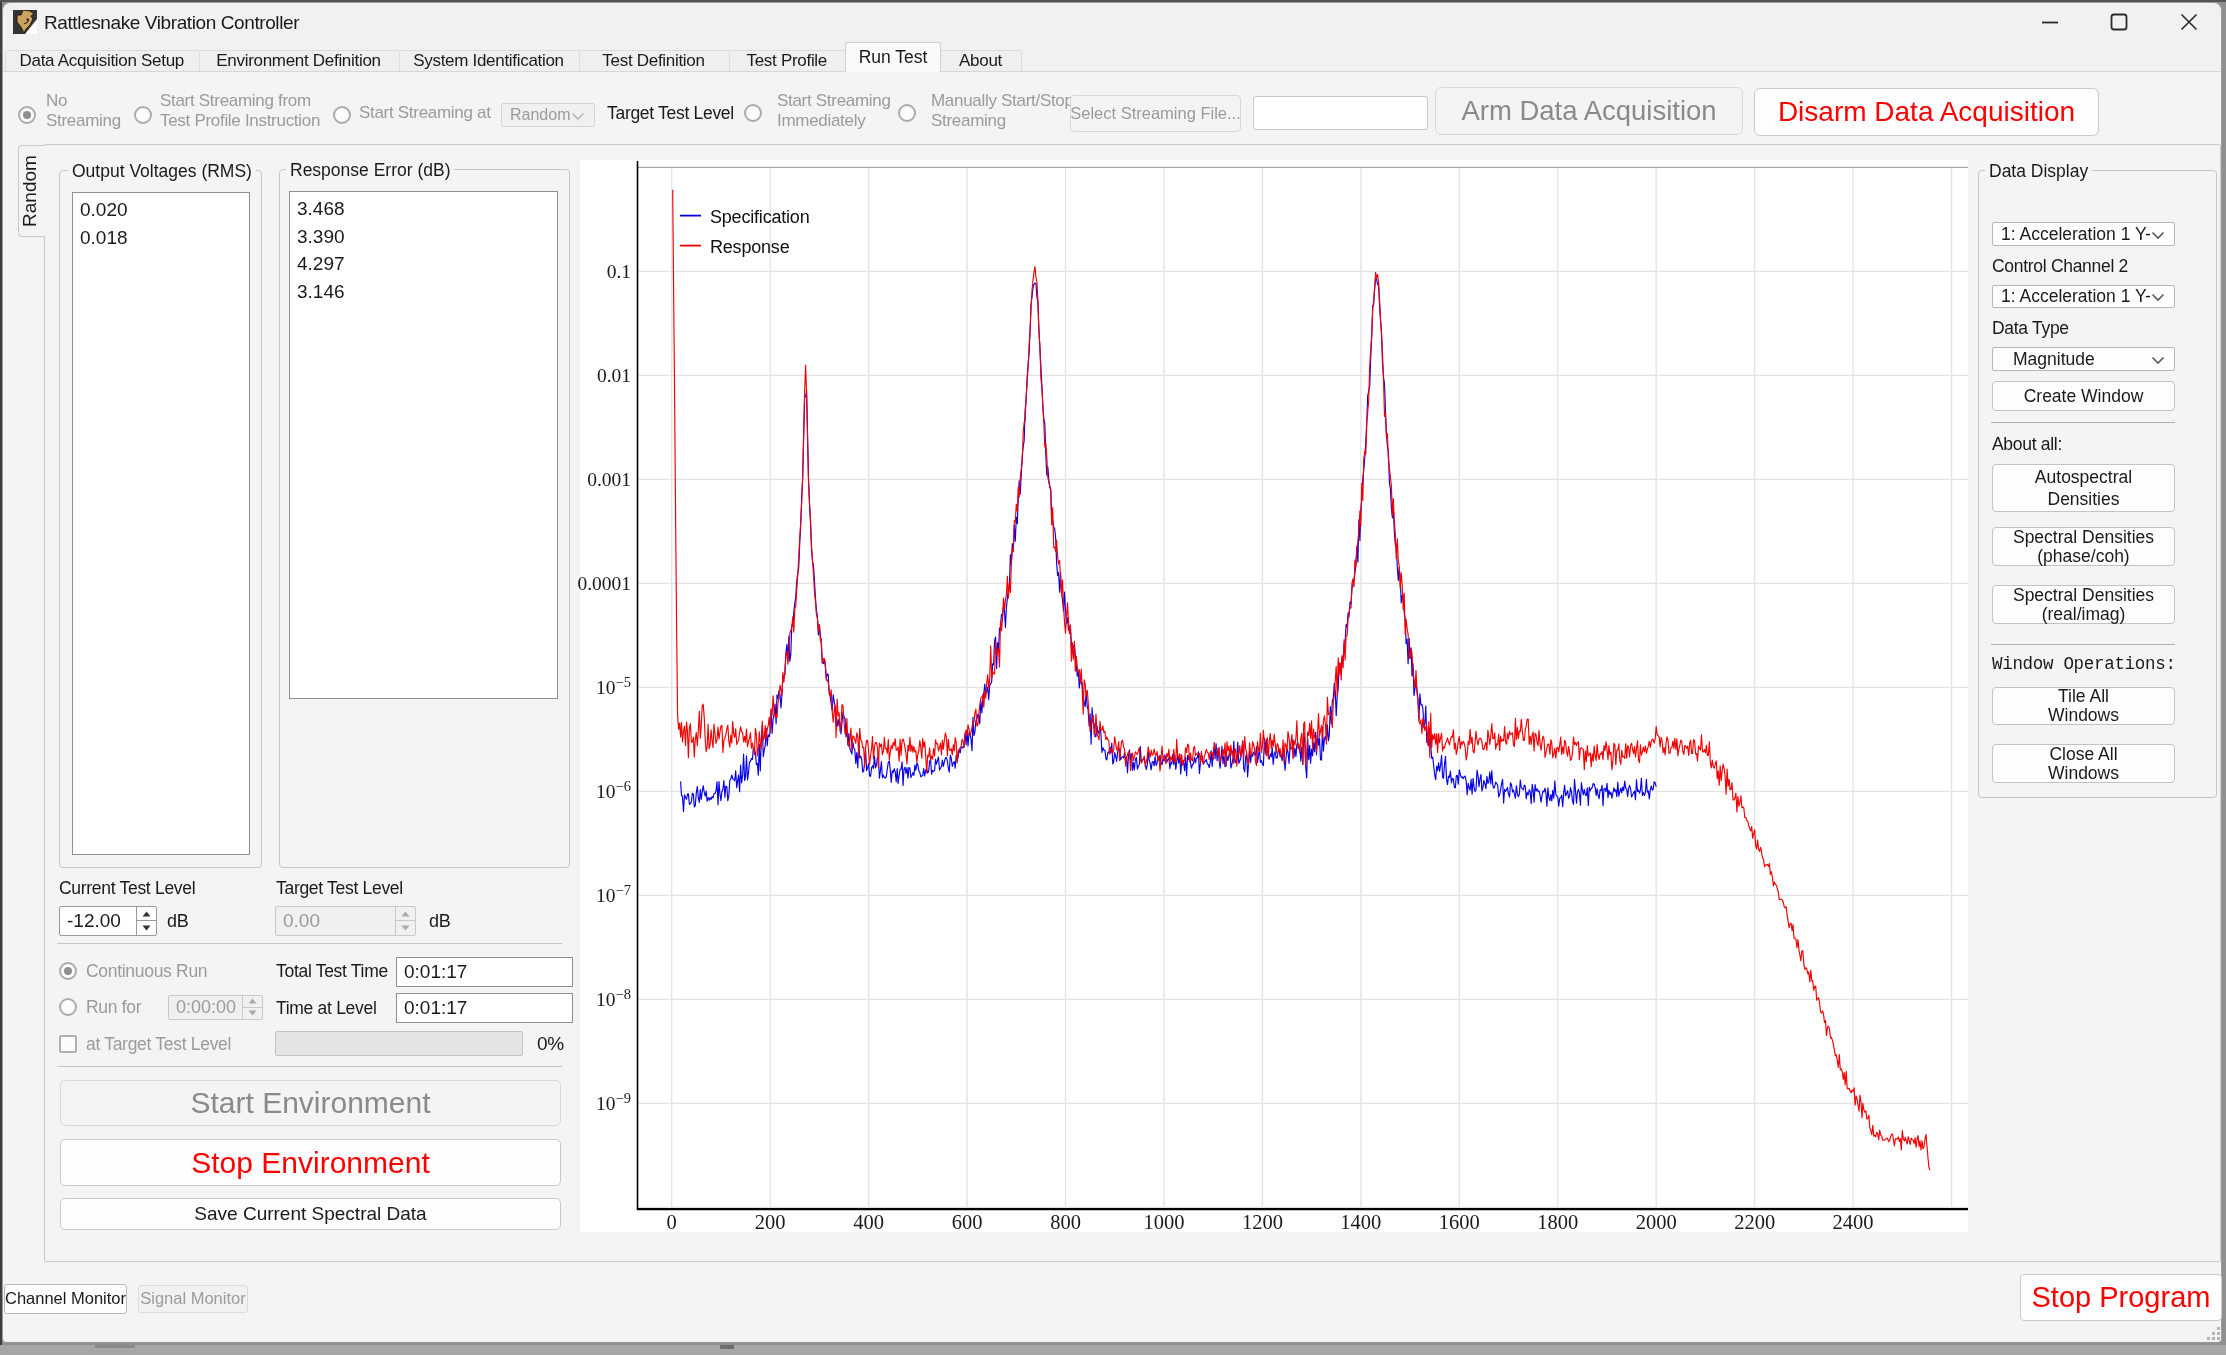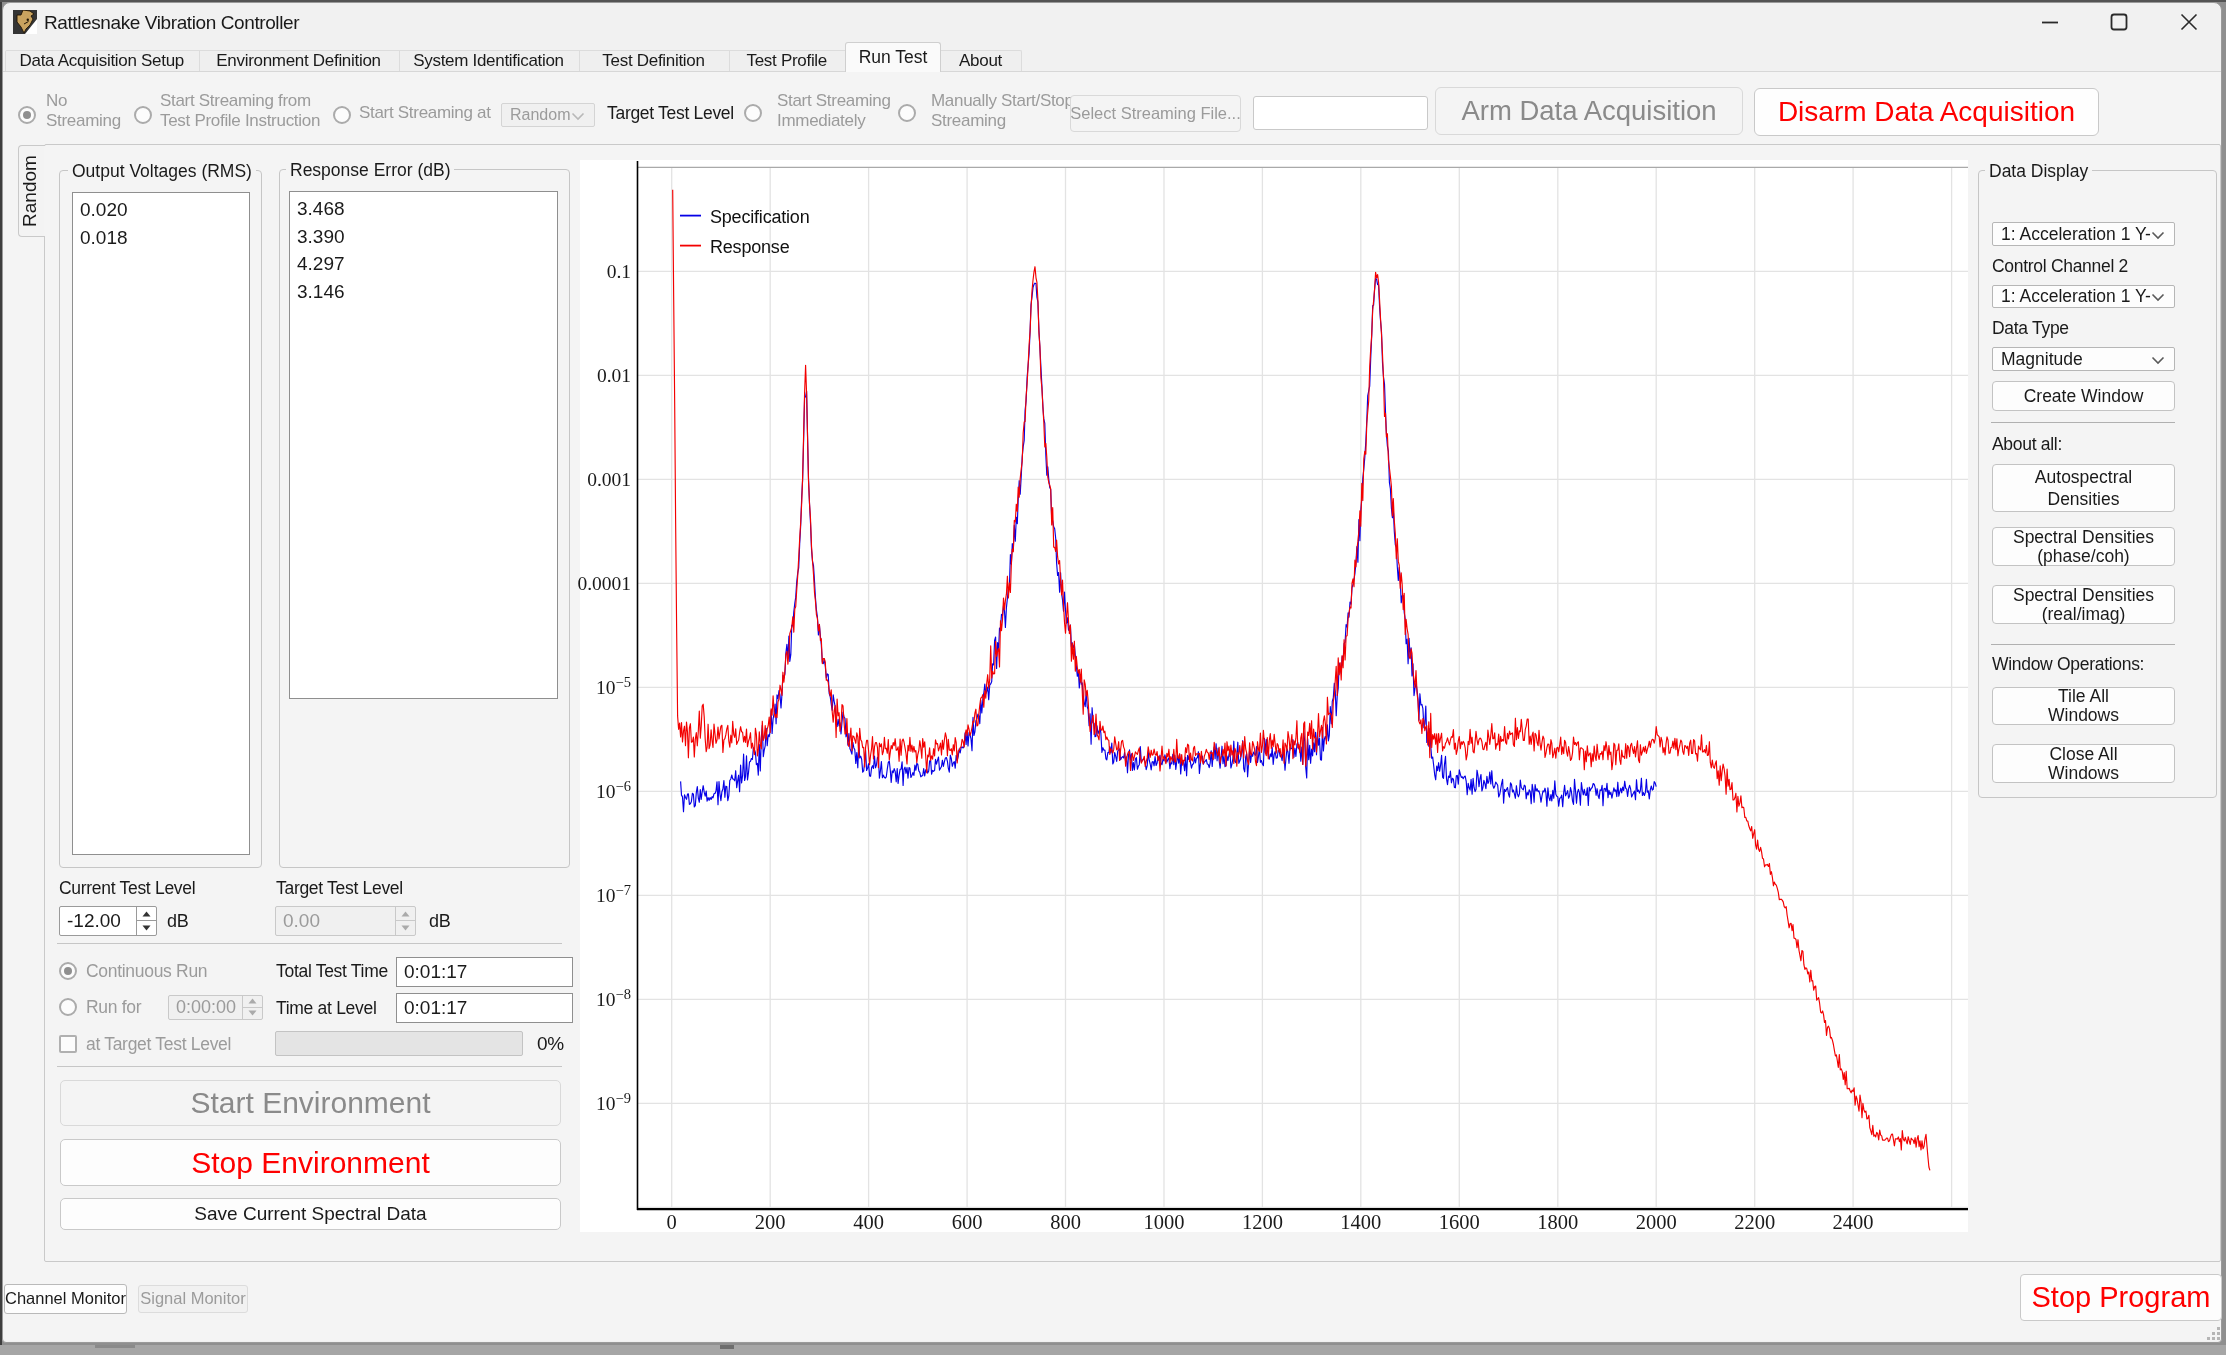--- a/index.html
+++ b/index.html
@@ -140,31 +140,31 @@
     </div>
 <div style="position:absolute;left:1992px;top:202px;font-size:17.5px;color:#1a1a1a;white-space:nowrap;letter-spacing:-0.3px;transform:translateY(-50%);margin-top:27px;">Control Channel 1</div>
 <div style="position:absolute;left:1992px;top:222px;width:183px;height:24px;background:#fdfdfd;border:1px solid #b6b6b6;border-radius:2px;box-sizing:border-box;font-size:17.5px;color:#1a1a1a;line-height:22px;padding-left:8px;white-space:nowrap;overflow:hidden">1: Acceleration 1 Y-<svg width="14" height="9" style="position:absolute;right:9px;top:7.5px" viewBox="0 0 14 9">
         <path d="M1.5 1.5 L7 7 L12.5 1.5" stroke="#5a5a5a" stroke-width="1.6" fill="none"></path>
       </svg></div>
 <div style="position:absolute;left:1992px;top:266px;font-size:17.5px;color:#1a1a1a;white-space:nowrap;letter-spacing:-0.3px;transform:translateY(-50%);">Control Channel 2</div>
 <div style="position:absolute;left:1992px;top:285px;width:183px;height:23px;background:#fdfdfd;border:1px solid #b6b6b6;border-radius:2px;box-sizing:border-box;font-size:17.5px;color:#1a1a1a;line-height:21px;padding-left:8px;white-space:nowrap;overflow:hidden">1: Acceleration 1 Y-<svg width="14" height="9" style="position:absolute;right:9px;top:7px" viewBox="0 0 14 9">
         <path d="M1.5 1.5 L7 7 L12.5 1.5" stroke="#5a5a5a" stroke-width="1.6" fill="none"></path>
       </svg></div>
 <div style="position:absolute;left:1992px;top:328px;font-size:17.5px;color:#1a1a1a;white-space:nowrap;letter-spacing:-0.3px;transform:translateY(-50%);">Data Type</div>
-<div style="position:absolute;left:1992px;top:347px;width:183px;height:24px;background:#fdfdfd;border:1px solid #b6b6b6;border-radius:2px;box-sizing:border-box;font-size:17.5px;color:#1a1a1a;line-height:22px;padding-left:8px;white-space:nowrap;overflow:hidden">Magnitude<svg width="14" height="9" style="position:absolute;right:9px;top:7.5px" viewBox="0 0 14 9">
+<div style="position:absolute;left:1992px;top:347px;width:183px;height:24px;background:#fdfdfd;border:1px solid #b6b6b6;border-radius:2px;box-sizing:border-box;font-size:17.5px;color:#1a1a1a;line-height:22px;padding-left:20px;white-space:nowrap;overflow:hidden">Magnitude<svg width="14" height="9" style="position:absolute;right:9px;top:7.5px" viewBox="0 0 14 9">
         <path d="M1.5 1.5 L7 7 L12.5 1.5" stroke="#5a5a5a" stroke-width="1.6" fill="none"></path>
       </svg></div>
 <div style="position:absolute;left:1992px;top:381px;width:183px;height:30px;background:#fdfdfd;border:1px solid #c3c3c3;border-radius:4px;box-sizing:border-box;display:flex;align-items:center;justify-content:center;text-align:center;font-size:17.5px;color:#1a1a1a;line-height:20.65px;padding-top:0px;white-space:nowrap">Create Window</div>
 <div style="position:absolute;left:1991px;top:422px;width:184px;height:1px;background:#b0b0b0"></div>
 <div style="position:absolute;left:1992px;top:444px;font-size:17.5px;color:#1a1a1a;white-space:nowrap;letter-spacing:-0.3px;transform:translateY(-50%);">About all:</div>
 <div style="position:absolute;left:1992px;top:464px;width:183px;height:48px;background:#fdfdfd;border:1px solid #c3c3c3;border-radius:4px;box-sizing:border-box;display:flex;align-items:center;justify-content:center;text-align:center;font-size:17.5px;color:#1a1a1a;line-height:22px;padding-top:0px;white-space:nowrap">Autospectral<br>Densities</div>
 <div style="position:absolute;left:1992px;top:527px;width:183px;height:39px;background:#fdfdfd;border:1px solid #c3c3c3;border-radius:4px;box-sizing:border-box;display:flex;align-items:center;justify-content:center;text-align:center;font-size:17.5px;color:#1a1a1a;line-height:19px;padding-top:0px;white-space:nowrap">Spectral Densities<br>(phase/coh)</div>
 <div style="position:absolute;left:1992px;top:585px;width:183px;height:39px;background:#fdfdfd;border:1px solid #c3c3c3;border-radius:4px;box-sizing:border-box;display:flex;align-items:center;justify-content:center;text-align:center;font-size:17.5px;color:#1a1a1a;line-height:19px;padding-top:0px;white-space:nowrap">Spectral Densities<br>(real/imag)</div>
 <div style="position:absolute;left:1991px;top:644px;width:184px;height:1px;background:#b0b0b0"></div>
-<div style="position:absolute;left:1992px;top:664px;font-size:17.5px;color:#1a1a1a;white-space:nowrap;letter-spacing:-0.3px;transform:translateY(-50%);">Window Operations:</div>
+<div style="position:absolute;left:1992px;top:664px;font-size:17.5px;color:#1a1a1a;white-space:nowrap;letter-spacing:-0.3px;transform:translateY(-50%);font-family:Liberation Mono, monospace;">Window Operations:</div>
 <div style="position:absolute;left:1992px;top:687px;width:183px;height:38px;background:#fdfdfd;border:1px solid #c3c3c3;border-radius:4px;box-sizing:border-box;display:flex;align-items:center;justify-content:center;text-align:center;font-size:17.5px;color:#1a1a1a;line-height:19px;padding-top:0px;white-space:nowrap">Tile All<br>Windows</div>
 <div style="position:absolute;left:1992px;top:744px;width:183px;height:39px;background:#fdfdfd;border:1px solid #c3c3c3;border-radius:4px;box-sizing:border-box;display:flex;align-items:center;justify-content:center;text-align:center;font-size:17.5px;color:#1a1a1a;line-height:19px;padding-top:0px;white-space:nowrap">Close All<br>Windows</div>
 <svg width="1388" height="1072" viewBox="0 0 1388 1072" style="position:absolute;left:580px;top:160px;background:#ffffff;overflow:visible">
 <path d="M91.7 7.4V1048.6M190.2 7.4V1048.6M288.6 7.4V1048.6M387.1 7.4V1048.6M485.5 7.4V1048.6M584.0 7.4V1048.6M682.4 7.4V1048.6M780.8 7.4V1048.6M879.3 7.4V1048.6M977.8 7.4V1048.6M1076.2 7.4V1048.6M1174.7 7.4V1048.6M1273.1 7.4V1048.6M1371.6 7.4V1048.6M57 111.4H1388M57 215.4H1388M57 319.4H1388M57 423.4H1388M57 527.4H1388M57 631.4H1388M57 735.4H1388M57 839.4H1388M57 943.4H1388M57 1047.4H1388" stroke="#e3e3e3" stroke-width="1.3" fill="none"></path>
 <line x1="57" y1="7.4" x2="1388" y2="7.4" stroke="#a9a9a9" stroke-width="1.3"></line>
 <path d="M100.6 621.4L101.5 635.1L102.5 636.9L103.5 651.6L104.5 634.8L105.5 637.4L106.5 639.3L107.5 634.1L108.4 633.9L109.4 644.4L110.4 643.7L111.4 641.4L112.4 633.3L113.4 634.1L114.3 646.9L115.3 645.6L116.3 632.6L117.3 626.6L118.3 637.8L119.3 642.3L120.3 629.5L121.2 639.5L122.2 631.8L123.2 625.7L124.2 632.2L125.2 636.2L126.2 631.1L127.1 641.2L128.1 637.6L129.1 640.4L130.1 637.5L131.1 639.5L132.1 636.7L133.0 637.8L134.0 633.7L135.0 633.4L136.0 631.1L137.0 621.8L138.0 644.7L139.0 621.6L139.9 633.3L140.9 640.7L141.9 631.7L142.9 629.0L143.9 620.5L144.9 637.3L145.8 626.2L146.8 626.5L147.8 640.7L148.8 636.0L149.8 620.5L150.8 619.0L151.8 615.0L152.7 618.9L153.7 619.3L154.7 620.8L155.7 610.7L156.7 627.6L157.7 620.7L158.6 615.2L159.6 631.7L160.6 605.1L161.6 623.0L162.6 615.5L163.6 594.0L164.6 620.5L165.5 616.7L166.5 595.8L167.5 619.9L168.5 612.6L169.5 602.0L170.5 601.3L171.4 598.5L172.4 599.4L173.4 587.7L174.4 589.6L175.4 592.4L176.4 604.6L177.4 603.4L178.3 615.1L179.3 584.5L180.3 610.9L181.3 578.5L182.3 565.4L183.3 596.7L184.2 590.3L185.2 585.8L186.2 568.4L187.2 585.7L188.2 574.7L189.2 576.7L190.2 571.0L191.1 550.7L192.1 573.4L193.1 558.8L194.1 553.6L195.1 544.0L196.1 563.8L197.0 534.9L198.0 538.7L199.0 530.5L200.0 534.9L201.0 547.9L202.0 533.7L202.9 515.4L203.9 518.2L204.9 514.2L205.9 492.8L206.9 484.3L207.9 498.1L208.9 476.0L209.8 501.5L210.8 494.7L211.8 465.2L212.8 465.9L213.8 451.7L214.8 443.3L215.7 437.4L216.7 422.0L217.7 413.1L218.7 407.9L219.7 383.5L220.7 365.3L221.7 336.9L222.6 320.4L223.6 280.5L224.6 237.6L225.6 236.7L226.6 231.1L227.6 279.3L228.5 318.1L229.5 343.4L230.5 362.9L231.5 389.1L232.5 401.5L233.5 405.6L234.5 421.1L235.4 437.1L236.4 449.8L237.4 456.8L238.4 475.0L239.4 464.8L240.4 476.3L241.3 484.5L242.3 502.2L243.3 503.6L244.3 499.0L245.3 506.4L246.3 518.0L247.3 513.9L248.2 514.4L249.2 533.6L250.2 536.5L251.2 543.8L252.2 550.5L253.2 534.8L254.1 541.1L255.1 546.1L256.1 564.8L257.1 566.6L258.1 559.3L259.1 565.8L260.0 562.8L261.0 574.0L262.0 562.0L263.0 552.0L264.0 557.0L265.0 558.4L266.0 576.8L266.9 569.8L267.9 585.2L268.9 573.5L269.9 588.5L270.9 591.1L271.9 594.1L272.8 582.2L273.8 587.7L274.8 589.8L275.8 603.4L276.8 592.6L277.8 607.8L278.8 583.0L279.7 598.0L280.7 596.2L281.7 599.5L282.7 612.2L283.7 611.0L284.7 601.1L285.6 590.2L286.6 610.5L287.6 608.0L288.6 603.7L289.6 615.9L290.6 616.3L291.6 607.8L292.5 605.7L293.5 608.5L294.5 596.1L295.5 607.8L296.5 604.7L297.5 597.2L298.4 597.0L299.4 618.2L300.4 610.8L301.4 601.5L302.4 617.7L303.4 615.1L304.4 617.5L305.3 618.1L306.3 616.8L307.3 608.9L308.3 602.4L309.3 601.0L310.3 610.3L311.2 622.4L312.2 610.9L313.2 612.7L314.2 608.6L315.2 611.6L316.2 621.8L317.2 608.5L318.1 623.5L319.1 615.3L320.1 609.3L321.1 609.1L322.1 601.8L323.1 625.5L324.0 609.3L325.0 607.2L326.0 613.3L327.0 607.5L328.0 618.1L329.0 607.5L329.9 608.2L330.9 617.4L331.9 615.5L332.9 612.6L333.9 615.4L334.9 605.1L335.9 610.3L336.8 603.4L337.8 604.3L338.8 610.9L339.8 612.3L340.8 616.8L341.8 615.8L342.7 615.7L343.7 608.6L344.7 615.9L345.7 610.0L346.7 609.1L347.7 613.1L348.7 611.1L349.6 601.1L350.6 599.9L351.6 614.1L352.6 610.4L353.6 611.3L354.6 610.4L355.5 599.3L356.5 604.1L357.5 600.4L358.5 597.0L359.5 610.1L360.5 608.2L361.5 606.5L362.4 600.2L363.4 606.5L364.4 601.6L365.4 598.0L366.4 597.5L367.4 601.3L368.3 608.2L369.3 612.2L370.3 595.2L371.3 598.5L372.3 606.3L373.3 602.8L374.3 601.6L375.2 608.2L376.2 595.3L377.2 600.7L378.2 596.6L379.2 588.9L380.2 592.9L381.1 587.6L382.1 586.9L383.1 588.0L384.1 586.3L385.1 572.8L386.1 584.5L387.1 570.6L388.0 585.9L389.0 572.7L390.0 574.6L391.0 578.9L392.0 590.7L393.0 557.4L393.9 575.5L394.9 571.8L395.9 560.8L396.9 558.8L397.9 554.2L398.9 555.8L399.8 563.6L400.8 540.4L401.8 552.9L402.8 539.7L403.8 533.2L404.8 524.1L405.8 533.9L406.7 531.3L407.7 527.1L408.7 539.7L409.7 525.1L410.7 523.9L411.7 521.6L412.6 503.8L413.6 504.8L414.6 480.3L415.6 477.0L416.6 508.5L417.6 482.5L418.6 489.8L419.5 468.3L420.5 467.6L421.5 454.3L422.5 455.6L423.5 445.5L424.5 450.9L425.4 467.5L426.4 447.9L427.4 438.3L428.4 428.2L429.4 426.5L430.4 394.6L431.4 404.3L432.3 383.6L433.3 390.6L434.3 365.2L435.3 381.2L436.3 357.2L437.3 363.7L438.2 339.7L439.2 320.7L440.2 334.2L441.2 316.8L442.2 296.7L443.2 286.7L444.2 280.3L445.1 250.1L446.1 241.0L447.1 217.9L448.1 205.3L449.1 193.2L450.1 170.9L451.0 144.8L452.0 136.9L453.0 127.7L454.0 124.4L455.0 123.2L456.0 123.6L456.9 137.2L457.9 142.2L458.9 169.6L459.9 188.1L460.9 206.9L461.9 225.8L462.9 246.7L463.8 258.9L464.8 263.4L465.8 294.5L466.8 315.2L467.8 306.7L468.8 319.5L469.7 327.3L470.7 329.6L471.7 358.8L472.7 360.7L473.7 366.8L474.7 368.8L475.7 378.5L476.6 402.9L477.6 415.5L478.6 412.5L479.6 432.2L480.6 412.7L481.6 433.7L482.5 439.6L483.5 451.1L484.5 432.1L485.5 450.4L486.5 463.2L487.5 457.7L488.5 470.2L489.4 467.9L490.4 465.0L491.4 486.6L492.4 482.9L493.4 487.8L494.4 485.1L495.3 495.2L496.3 505.2L497.3 516.3L498.3 510.5L499.3 528.0L500.3 514.5L501.3 524.1L502.2 522.9L503.2 536.7L504.2 542.6L505.2 546.7L506.2 531.5L507.2 546.5L508.1 549.6L509.1 565.7L510.1 553.7L511.1 584.2L512.1 547.7L513.1 563.0L514.1 563.4L515.0 576.7L516.0 576.2L517.0 565.9L518.0 573.8L519.0 571.3L520.0 567.4L520.9 573.4L521.9 592.4L522.9 587.7L523.9 590.2L524.9 590.0L525.9 598.8L526.8 599.8L527.8 592.6L528.8 592.7L529.8 586.7L530.8 592.9L531.8 583.0L532.8 603.9L533.7 602.0L534.7 592.6L535.7 596.4L536.7 601.4L537.7 591.2L538.7 589.8L539.6 588.9L540.6 599.7L541.6 597.7L542.6 596.6L543.6 598.0L544.6 592.5L545.6 601.9L546.5 596.9L547.5 612.8L548.5 595.1L549.5 589.9L550.5 600.2L551.5 593.9L552.4 610.4L553.4 602.5L554.4 609.9L555.4 598.8L556.4 597.7L557.4 609.2L558.4 606.1L559.3 604.7L560.3 586.6L561.3 601.7L562.3 600.6L563.3 599.2L564.3 599.7L565.2 603.0L566.2 609.6L567.2 605.7L568.2 591.8L569.2 600.2L570.2 604.0L571.2 610.0L572.1 602.1L573.1 601.6L574.1 605.8L575.1 596.5L576.1 605.5L577.1 603.0L578.0 596.9L579.0 600.6L580.0 595.2L581.0 603.4L582.0 604.7L583.0 599.2L584.0 600.8L584.9 594.8L585.9 599.5L586.9 602.1L587.9 599.2L588.9 597.9L589.9 608.7L590.8 602.7L591.8 603.9L592.8 594.4L593.8 604.7L594.8 595.2L595.8 609.4L596.7 602.0L597.7 595.0L598.7 603.2L599.7 594.4L600.7 614.0L601.7 601.3L602.7 600.4L603.6 602.2L604.6 610.7L605.6 597.2L606.6 615.8L607.6 595.3L608.6 599.4L609.5 595.0L610.5 602.7L611.5 608.1L612.5 604.3L613.5 603.9L614.5 597.2L615.5 602.9L616.4 598.2L617.4 597.7L618.4 591.7L619.4 613.5L620.4 603.3L621.4 596.2L622.3 596.1L623.3 604.2L624.3 602.2L625.3 601.1L626.3 599.5L627.3 604.1L628.3 604.6L629.2 607.7L630.2 602.8L631.2 590.8L632.2 606.5L633.2 593.5L634.2 586.8L635.1 598.6L636.1 583.7L637.1 600.8L638.1 588.2L639.1 600.1L640.1 608.2L641.1 597.2L642.0 586.2L643.0 603.7L644.0 596.0L645.0 606.6L646.0 605.8L647.0 596.0L647.9 600.6L648.9 595.0L649.9 589.7L650.9 608.0L651.9 604.3L652.9 598.7L653.8 581.2L654.8 601.4L655.8 602.6L656.8 595.4L657.8 582.2L658.8 603.3L659.8 601.0L660.7 598.2L661.7 592.4L662.7 580.7L663.7 608.5L664.7 611.9L665.7 596.9L666.6 593.7L667.6 616.8L668.6 603.2L669.6 589.8L670.6 602.4L671.6 593.7L672.6 596.3L673.5 592.1L674.5 593.9L675.5 595.3L676.5 586.6L677.5 602.5L678.5 596.3L679.4 587.3L680.4 602.3L681.4 600.6L682.4 604.0L683.4 605.7L684.4 578.4L685.4 592.6L686.3 579.4L687.3 589.9L688.3 595.9L689.3 599.1L690.3 593.9L691.3 596.7L692.2 587.6L693.2 604.4L694.2 594.4L695.2 591.5L696.2 598.1L697.2 598.0L698.2 590.4L699.1 590.2L700.1 596.5L701.1 595.5L702.1 600.7L703.1 589.8L704.1 596.3L705.0 610.2L706.0 597.9L707.0 588.9L708.0 592.0L709.0 603.3L710.0 587.5L711.0 588.6L711.9 588.5L712.9 579.5L713.9 597.4L714.9 588.2L715.9 596.4L716.9 584.3L717.8 582.5L718.8 588.8L719.8 586.2L720.8 601.1L721.8 587.0L722.8 604.4L723.7 571.6L724.7 581.1L725.7 607.0L726.7 617.9L727.7 578.7L728.7 599.6L729.7 585.4L730.6 603.3L731.6 589.1L732.6 595.9L733.6 582.9L734.6 591.8L735.6 572.3L736.5 594.8L737.5 572.5L738.5 585.1L739.5 578.1L740.5 599.7L741.5 600.1L742.5 567.4L743.4 590.9L744.4 578.9L745.4 576.3L746.4 580.6L747.4 564.9L748.4 581.0L749.3 575.3L750.3 546.5L751.3 563.8L752.3 541.1L753.3 538.0L754.3 523.2L755.3 531.9L756.2 555.7L757.2 536.2L758.2 528.4L759.2 503.0L760.2 508.6L761.2 513.4L762.1 496.5L763.1 500.4L764.1 483.5L765.1 482.1L766.1 464.6L767.1 467.1L768.1 452.9L769.0 457.3L770.0 442.1L771.0 444.1L772.0 427.9L773.0 424.3L774.0 419.5L774.9 413.6L775.9 403.1L776.9 386.5L777.9 402.2L778.9 359.6L779.9 380.7L780.8 350.2L781.8 339.4L782.8 318.3L783.8 309.2L784.8 297.4L785.8 281.8L786.8 260.6L787.7 235.9L788.7 231.0L789.7 226.2L790.7 198.7L791.7 175.9L792.7 145.8L793.6 145.1L794.6 129.4L795.6 118.5L796.6 119.3L797.6 124.7L798.6 124.8L799.6 147.1L800.5 160.3L801.5 172.0L802.5 202.9L803.5 217.0L804.5 224.0L805.5 252.0L806.4 273.4L807.4 286.2L808.4 291.3L809.4 322.3L810.4 328.9L811.4 348.0L812.4 357.8L813.3 349.5L814.3 371.5L815.3 384.8L816.3 387.3L817.3 406.8L818.3 420.4L819.2 407.6L820.2 418.3L821.2 442.8L822.2 435.6L823.2 435.5L824.2 452.3L825.2 459.1L826.1 483.8L827.1 479.0L828.1 503.7L829.1 478.4L830.1 498.0L831.1 487.8L832.0 516.0L833.0 503.7L834.0 535.6L835.0 528.1L836.0 522.9L837.0 529.9L838.0 539.0L838.9 560.3L839.9 533.7L840.9 545.0L841.9 544.4L842.9 548.7L843.9 567.6L844.8 563.8L845.8 546.0L846.8 582.5L847.8 574.2L848.8 586.1L849.8 568.6L850.7 585.3L851.7 598.3L852.7 597.0L853.7 605.8L854.7 614.8L855.7 619.8L856.7 606.0L857.6 610.7L858.6 602.7L859.6 611.3L860.6 605.0L861.6 595.4L862.6 617.2L863.5 618.4L864.5 604.4L865.5 596.3L866.5 618.6L867.5 624.6L868.5 616.1L869.5 617.5L870.4 611.0L871.4 622.8L872.4 618.3L873.4 619.1L874.4 627.5L875.4 627.8L876.3 615.7L877.3 615.4L878.3 624.1L879.3 609.9L880.3 614.1L881.3 617.4L882.3 616.8L883.2 618.7L884.2 616.7L885.2 616.1L886.2 621.3L887.2 634.6L888.2 623.3L889.1 627.6L890.1 630.1L891.1 619.4L892.1 634.2L893.1 618.4L894.1 627.7L895.1 631.6L896.0 629.6L897.0 610.2L898.0 615.7L899.0 626.7L900.0 618.6L901.0 614.5L901.9 631.0L902.9 627.6L903.9 620.4L904.9 623.7L905.9 628.6L906.9 616.4L907.9 623.4L908.8 621.8L909.8 612.0L910.8 623.9L911.8 610.7L912.8 625.2L913.8 628.2L914.7 626.5L915.7 622.0L916.7 623.5L917.7 625.3L918.7 636.9L919.7 634.6L920.6 629.6L921.6 623.6L922.6 619.3L923.6 643.1L924.6 629.3L925.6 631.4L926.6 629.3L927.5 627.5L928.5 634.1L929.5 637.1L930.5 622.8L931.5 624.5L932.5 631.9L933.4 630.1L934.4 633.8L935.4 638.3L936.4 625.7L937.4 633.9L938.4 636.8L939.4 633.7L940.3 620.0L941.3 627.5L942.3 628.9L943.3 629.9L944.3 625.2L945.3 626.2L946.2 638.8L947.2 632.4L948.2 635.0L949.2 629.8L950.2 631.6L951.2 643.6L952.2 624.3L953.1 629.9L954.1 642.3L955.1 624.6L956.1 630.9L957.1 628.8L958.1 631.6L959.0 630.8L960.0 635.0L961.0 642.2L962.0 635.8L963.0 630.9L964.0 631.9L965.0 628.2L965.9 632.8L966.9 646.1L967.9 627.8L968.9 637.4L969.9 640.7L970.9 634.5L971.8 640.9L972.8 630.4L973.8 638.3L974.8 620.8L975.8 634.3L976.8 636.2L977.8 636.9L978.7 646.2L979.7 638.3L980.7 637.7L981.7 635.1L982.7 646.7L983.7 632.9L984.6 625.3L985.6 635.8L986.6 633.6L987.6 630.6L988.6 638.2L989.6 636.0L990.5 627.5L991.5 632.2L992.5 640.9L993.5 644.4L994.5 619.4L995.5 630.7L996.5 643.3L997.4 632.6L998.4 629.4L999.4 632.9L1000.4 645.1L1001.4 622.5L1002.4 630.0L1003.3 634.8L1004.3 629.4L1005.3 634.9L1006.3 635.5L1007.3 627.9L1008.3 645.5L1009.3 627.2L1010.2 630.8L1011.2 628.5L1012.2 627.5L1013.2 623.5L1014.2 624.2L1015.2 627.6L1016.1 635.3L1017.1 628.7L1018.1 635.8L1019.1 638.6L1020.1 629.9L1021.1 630.5L1022.1 625.3L1023.0 645.7L1024.0 628.8L1025.0 628.4L1026.0 631.7L1027.0 623.3L1028.0 637.7L1028.9 630.2L1029.9 634.5L1030.9 632.3L1031.9 638.1L1032.9 633.0L1033.9 627.9L1034.9 631.3L1035.8 629.9L1036.8 636.6L1037.8 622.2L1038.8 636.1L1039.8 631.7L1040.8 628.2L1041.7 632.8L1042.7 627.0L1043.7 630.5L1044.7 621.2L1045.7 628.2L1046.7 629.1L1047.6 636.4L1048.6 628.6L1049.6 625.3L1050.6 628.8L1051.6 637.0L1052.6 634.7L1053.6 632.7L1054.5 631.1L1055.5 639.7L1056.5 619.7L1057.5 631.5L1058.5 630.0L1059.5 633.1L1060.4 630.4L1061.4 618.2L1062.4 635.5L1063.4 632.6L1064.4 635.5L1065.4 632.3L1066.4 619.3L1067.3 632.2L1068.3 630.9L1069.3 638.9L1070.3 629.8L1071.3 626.0L1072.3 630.1L1073.2 629.3L1074.2 621.7L1075.2 623.1L1076.2 626.7" stroke="#0600e6" stroke-width="1.15" fill="none" stroke-linejoin="round"></path>
 <path d="M92.7 29.8L93.7 140.0L94.7 246.2L95.6 359.0L96.6 465.9L97.6 555.9L98.6 569.3L99.6 563.0L100.6 577.0L101.5 562.6L102.5 582.0L103.5 571.2L104.5 566.2L105.5 585.6L106.5 562.0L107.5 572.2L108.4 597.8L109.4 568.0L110.4 563.7L111.4 582.2L112.4 581.8L113.4 577.1L114.3 596.9L115.3 579.3L116.3 572.6L117.3 585.8L118.3 571.2L119.3 551.0L120.3 578.1L121.2 566.5L122.2 546.1L123.2 544.2L124.2 556.9L125.2 579.2L126.2 591.6L127.1 587.5L128.1 564.2L129.1 588.7L130.1 584.8L131.1 569.9L132.1 581.0L133.0 587.5L134.0 564.0L135.0 574.0L136.0 583.3L137.0 580.0L138.0 567.0L139.0 578.9L139.9 572.5L140.9 566.1L141.9 565.3L142.9 592.5L143.9 579.9L144.9 578.7L145.8 574.9L146.8 568.8L147.8 565.4L148.8 580.8L149.8 587.2L150.8 575.2L151.8 582.8L152.7 561.4L153.7 574.4L154.7 577.4L155.7 568.9L156.7 584.4L157.7 581.7L158.6 580.3L159.6 572.7L160.6 566.7L161.6 571.8L162.6 572.3L163.6 581.9L164.6 576.4L165.5 582.5L166.5 569.0L167.5 586.7L168.5 581.3L169.5 578.2L170.5 572.7L171.4 588.2L172.4 583.0L173.4 589.2L174.4 594.7L175.4 568.2L176.4 574.6L177.4 595.9L178.3 589.7L179.3 571.8L180.3 584.4L181.3 588.8L182.3 561.2L183.3 580.4L184.2 577.9L185.2 565.6L186.2 579.3L187.2 569.1L188.2 565.7L189.2 557.0L190.2 572.5L191.1 548.8L192.1 555.2L193.1 535.9L194.1 551.5L195.1 557.3L196.1 554.2L197.0 557.6L198.0 541.9L199.0 539.0L200.0 525.2L201.0 529.9L202.0 535.4L202.9 512.2L203.9 522.3L204.9 510.7L205.9 494.5L206.9 491.3L207.9 504.1L208.9 492.6L209.8 473.7L210.8 470.4L211.8 467.1L212.8 456.9L213.8 472.1L214.8 448.8L215.7 446.8L216.7 430.1L217.7 416.2L218.7 397.5L219.7 378.2L220.7 362.3L221.7 342.8L222.6 318.0L223.6 275.5L224.6 232.6L225.6 205.3L226.6 233.9L227.6 278.7L228.5 320.7L229.5 343.2L230.5 358.8L231.5 386.1L232.5 400.8L233.5 414.4L234.5 432.7L235.4 440.5L236.4 454.5L237.4 458.4L238.4 470.9L239.4 464.3L240.4 480.4L241.3 478.7L242.3 503.6L243.3 498.5L244.3 498.5L245.3 502.5L246.3 520.1L247.3 519.9L248.2 522.2L249.2 531.1L250.2 535.9L251.2 529.9L252.2 551.7L253.2 562.1L254.1 551.1L255.1 545.6L256.1 577.4L257.1 539.0L258.1 555.8L259.1 552.7L260.0 571.3L261.0 564.2L262.0 544.5L263.0 545.8L264.0 561.9L265.0 574.0L266.0 573.5L266.9 558.5L267.9 582.9L268.9 586.5L269.9 578.6L270.9 568.0L271.9 590.6L272.8 575.9L273.8 576.5L274.8 579.7L275.8 583.3L276.8 572.9L277.8 577.0L278.8 597.3L279.7 568.3L280.7 579.7L281.7 581.4L282.7 587.7L283.7 587.4L284.7 606.9L285.6 587.2L286.6 580.4L287.6 580.4L288.6 591.1L289.6 604.8L290.6 595.0L291.6 588.7L292.5 576.6L293.5 599.0L294.5 586.7L295.5 582.6L296.5 582.5L297.5 587.9L298.4 607.6L299.4 583.1L300.4 586.7L301.4 583.9L302.4 594.6L303.4 591.3L304.4 577.4L305.3 588.7L306.3 588.2L307.3 593.3L308.3 579.5L309.3 599.9L310.3 592.1L311.2 585.5L312.2 588.8L313.2 582.5L314.2 585.7L315.2 578.7L316.2 590.3L317.2 589.7L318.1 586.9L319.1 601.3L320.1 579.1L321.1 595.3L322.1 581.1L323.1 579.0L324.0 582.0L325.0 587.7L326.0 593.5L327.0 604.0L328.0 585.3L329.0 590.9L329.9 577.3L330.9 591.3L331.9 585.0L332.9 592.2L333.9 586.4L334.9 591.9L335.9 590.6L336.8 602.6L337.8 594.5L338.8 590.6L339.8 580.7L340.8 587.7L341.8 598.1L342.7 578.6L343.7 587.2L344.7 581.9L345.7 596.0L346.7 612.6L347.7 595.1L348.7 596.8L349.6 587.8L350.6 600.4L351.6 595.9L352.6 599.2L353.6 588.7L354.6 596.0L355.5 579.9L356.5 584.0L357.5 583.5L358.5 590.8L359.5 587.6L360.5 583.1L361.5 595.0L362.4 580.2L363.4 589.3L364.4 579.8L365.4 572.8L366.4 577.4L367.4 595.7L368.3 579.4L369.3 589.9L370.3 590.4L371.3 588.7L372.3 595.0L373.3 584.7L374.3 591.0L375.2 577.6L376.2 582.7L377.2 603.0L378.2 590.8L379.2 590.6L380.2 587.6L381.1 586.6L382.1 579.4L383.1 581.2L384.1 587.1L385.1 574.6L386.1 569.8L387.1 575.4L388.0 564.9L389.0 569.2L390.0 575.5L391.0 572.5L392.0 567.5L393.0 561.2L393.9 562.2L394.9 553.1L395.9 549.2L396.9 566.0L397.9 565.1L398.9 553.0L399.8 545.1L400.8 537.9L401.8 537.4L402.8 534.6L403.8 547.2L404.8 530.7L405.8 538.1L406.7 523.5L407.7 514.7L408.7 528.2L409.7 519.9L410.7 485.8L411.7 518.1L412.6 511.3L413.6 514.0L414.6 513.8L415.6 481.3L416.6 496.3L417.6 491.1L418.6 488.5L419.5 507.0L420.5 460.7L421.5 470.6L422.5 459.6L423.5 438.0L424.5 449.6L425.4 440.7L426.4 434.2L427.4 416.2L428.4 437.9L429.4 422.8L430.4 432.5L431.4 402.6L432.3 389.0L433.3 391.8L434.3 360.4L435.3 361.8L436.3 344.2L437.3 351.4L438.2 327.1L439.2 337.2L440.2 318.4L441.2 309.4L442.2 301.5L443.2 272.8L444.2 262.0L445.1 261.4L446.1 236.6L447.1 223.7L448.1 205.7L449.1 184.8L450.1 171.0L451.0 148.7L452.0 130.7L453.0 120.3L454.0 111.9L455.0 106.7L456.0 117.8L456.9 122.1L457.9 140.1L458.9 172.1L459.9 186.3L460.9 217.9L461.9 228.3L462.9 246.9L463.8 262.1L464.8 286.9L465.8 283.4L466.8 297.2L467.8 317.1L468.8 322.7L469.7 325.0L470.7 329.0L471.7 364.9L472.7 347.6L473.7 387.2L474.7 387.4L475.7 391.5L476.6 380.0L477.6 396.7L478.6 403.9L479.6 400.5L480.6 421.1L481.6 434.8L482.5 420.0L483.5 444.5L484.5 462.1L485.5 473.1L486.5 457.1L487.5 442.7L488.5 460.7L489.4 473.7L490.4 465.0L491.4 501.2L492.4 483.4L493.4 499.1L494.4 481.2L495.3 511.1L496.3 496.4L497.3 507.3L498.3 513.2L499.3 509.5L500.3 522.3L501.3 509.0L502.2 530.2L503.2 554.2L504.2 519.8L505.2 524.4L506.2 536.0L507.2 530.4L508.1 540.3L509.1 557.6L510.1 571.4L511.1 564.5L512.1 560.1L513.1 555.4L514.1 574.5L515.0 572.1L516.0 554.0L517.0 574.3L518.0 576.4L519.0 579.9L520.0 561.3L520.9 569.5L521.9 570.3L522.9 566.0L523.9 572.7L524.9 571.2L525.9 579.6L526.8 577.0L527.8 579.8L528.8 580.2L529.8 594.5L530.8 588.5L531.8 590.3L532.8 593.0L533.7 589.4L534.7 576.9L535.7 583.6L536.7 590.0L537.7 588.8L538.7 581.7L539.6 600.4L540.6 589.6L541.6 581.1L542.6 580.4L543.6 586.9L544.6 589.6L545.6 606.2L546.5 598.8L547.5 594.4L548.5 591.7L549.5 591.6L550.5 610.5L551.5 598.5L552.4 593.0L553.4 600.4L554.4 596.7L555.4 591.8L556.4 593.3L557.4 594.3L558.4 590.5L559.3 587.9L560.3 597.7L561.3 603.1L562.3 600.7L563.3 599.3L564.3 596.3L565.2 606.4L566.2 601.3L567.2 597.9L568.2 586.8L569.2 592.6L570.2 597.3L571.2 590.2L572.1 595.1L573.1 594.7L574.1 589.0L575.1 594.1L576.1 595.4L577.1 591.5L578.0 600.2L579.0 596.2L580.0 611.0L581.0 599.4L582.0 586.0L583.0 599.1L584.0 596.6L584.9 599.5L585.9 603.7L586.9 593.3L587.9 596.8L588.9 589.2L589.9 602.8L590.8 596.5L591.8 599.1L592.8 600.8L593.8 589.3L594.8 601.8L595.8 601.8L596.7 579.4L597.7 597.3L598.7 598.3L599.7 593.7L600.7 603.8L601.7 594.5L602.7 605.1L603.6 600.2L604.6 600.9L605.6 587.7L606.6 592.6L607.6 584.2L608.6 585.4L609.5 601.6L610.5 593.1L611.5 599.7L612.5 601.0L613.5 588.2L614.5 586.4L615.5 595.4L616.4 593.8L617.4 594.0L618.4 593.7L619.4 593.4L620.4 602.8L621.4 591.4L622.3 600.4L623.3 603.8L624.3 596.3L625.3 593.4L626.3 589.3L627.3 592.4L628.3 592.9L629.2 599.5L630.2 592.0L631.2 593.2L632.2 592.5L633.2 599.7L634.2 582.3L635.1 588.9L636.1 589.3L637.1 593.4L638.1 596.0L639.1 587.2L640.1 603.2L641.1 597.0L642.0 595.6L643.0 589.3L644.0 595.6L645.0 583.0L646.0 605.9L647.0 581.7L647.9 590.6L648.9 586.0L649.9 596.5L650.9 585.0L651.9 595.0L652.9 590.5L653.8 603.4L654.8 588.2L655.8 591.2L656.8 606.2L657.8 592.7L658.8 594.2L659.8 585.5L660.7 596.7L661.7 590.0L662.7 581.4L663.7 597.9L664.7 576.5L665.7 589.0L666.6 592.6L667.6 601.4L668.6 604.6L669.6 582.9L670.6 594.0L671.6 595.2L672.6 581.5L673.5 584.5L674.5 588.8L675.5 601.7L676.5 605.6L677.5 581.7L678.5 589.7L679.4 591.4L680.4 573.0L681.4 592.5L682.4 585.8L683.4 570.4L684.4 583.3L685.4 593.1L686.3 595.6L687.3 577.6L688.3 598.8L689.3 580.5L690.3 573.5L691.3 588.4L692.2 580.1L693.2 586.7L694.2 574.4L695.2 584.5L696.2 593.2L697.2 583.5L698.2 585.3L699.1 592.1L700.1 588.5L701.1 597.4L702.1 593.9L703.1 579.9L704.1 603.2L705.0 583.0L706.0 585.4L707.0 591.0L708.0 571.6L709.0 578.0L710.0 590.1L711.0 582.0L711.9 574.6L712.9 598.6L713.9 580.7L714.9 584.9L715.9 578.2L716.9 560.7L717.8 587.8L718.8 584.4L719.8 592.6L720.8 577.9L721.8 573.4L722.8 604.5L723.7 563.7L724.7 561.9L725.7 605.9L726.7 593.5L727.7 572.0L728.7 575.5L729.7 563.4L730.6 578.5L731.6 560.7L732.6 589.4L733.6 569.0L734.6 577.9L735.6 577.6L736.5 592.0L737.5 575.5L738.5 553.6L739.5 576.8L740.5 570.9L741.5 565.3L742.5 577.9L743.4 561.1L744.4 555.8L745.4 564.4L746.4 583.9L747.4 537.2L748.4 554.6L749.3 553.2L750.3 553.2L751.3 555.6L752.3 567.4L753.3 541.7L754.3 535.3L755.3 519.7L756.2 506.4L757.2 535.5L758.2 497.9L759.2 514.7L760.2 502.7L761.2 520.0L762.1 495.5L763.1 507.8L764.1 479.7L765.1 499.9L766.1 476.1L767.1 475.7L768.1 458.7L769.0 453.1L770.0 447.1L771.0 448.0L772.0 423.2L773.0 418.9L774.0 426.7L774.9 400.0L775.9 407.0L776.9 389.2L777.9 381.4L778.9 371.0L779.9 350.9L780.8 366.3L781.8 323.4L782.8 340.5L783.8 298.8L784.8 291.3L785.8 294.3L786.8 263.3L787.7 252.2L788.7 241.0L789.7 206.6L790.7 189.1L791.7 175.0L792.7 150.0L793.6 141.0L794.6 128.8L795.6 112.4L796.6 117.8L797.6 114.6L798.6 122.6L799.6 140.6L800.5 158.1L801.5 174.4L802.5 194.4L803.5 218.8L804.5 256.5L805.5 253.2L806.4 276.9L807.4 273.7L808.4 299.8L809.4 307.9L810.4 316.5L811.4 326.4L812.4 356.0L813.3 338.5L814.3 360.7L815.3 373.6L816.3 398.7L817.3 378.7L818.3 401.4L819.2 405.2L820.2 428.3L821.2 412.8L822.2 424.9L823.2 449.6L824.2 433.3L825.2 474.6L826.1 459.4L827.1 468.5L828.1 474.3L829.1 496.7L830.1 498.7L831.1 488.9L832.0 493.2L833.0 511.8L834.0 519.5L835.0 527.5L836.0 510.5L837.0 532.6L838.0 541.6L838.9 561.4L839.9 563.8L840.9 559.9L841.9 573.5L842.9 558.5L843.9 560.4L844.8 570.6L845.8 567.0L846.8 565.8L847.8 584.9L848.8 561.8L849.8 597.6L850.7 553.4L851.7 587.4L852.7 574.5L853.7 579.1L854.7 573.5L855.7 584.3L856.7 573.9L857.6 592.4L858.6 573.5L859.6 582.7L860.6 577.8L861.6 573.2L862.6 591.0L863.5 586.7L864.5 588.2L865.5 583.4L866.5 581.7L867.5 577.9L868.5 581.9L869.5 584.9L870.4 580.0L871.4 576.7L872.4 577.3L873.4 569.5L874.4 589.1L875.4 583.1L876.3 594.4L877.3 589.9L878.3 580.8L879.3 576.5L880.3 588.7L881.3 581.8L882.3 584.4L883.2 581.3L884.2 583.1L885.2 587.8L886.2 600.0L887.2 594.7L888.2 581.4L889.1 584.6L890.1 569.4L891.1 583.3L892.1 577.2L893.1 591.6L894.1 592.9L895.1 581.7L896.0 571.3L897.0 579.9L898.0 584.8L899.0 579.6L900.0 578.0L901.0 579.0L901.9 581.8L902.9 589.2L903.9 589.6L904.9 585.1L905.9 582.3L906.9 590.3L907.9 570.0L908.8 576.8L909.8 584.4L910.8 575.3L911.8 563.6L912.8 578.6L913.8 578.6L914.7 572.9L915.7 589.2L916.7 583.6L917.7 584.8L918.7 574.0L919.7 590.5L920.6 576.3L921.6 581.4L922.6 579.6L923.6 581.0L924.6 566.6L925.6 582.3L926.6 584.1L927.5 573.3L928.5 579.0L929.5 571.1L930.5 574.6L931.5 573.5L932.5 572.9L933.4 584.6L934.4 586.4L935.4 558.2L936.4 579.7L937.4 567.6L938.4 578.5L939.4 570.9L940.3 571.7L941.3 559.4L942.3 570.4L943.3 580.4L944.3 580.4L945.3 569.3L946.2 566.1L947.2 559.1L948.2 559.0L949.2 584.3L950.2 576.1L951.2 584.5L952.2 574.9L953.1 572.1L954.1 591.0L955.1 573.3L956.1 575.0L957.1 582.5L958.1 585.6L959.0 570.4L960.0 583.2L961.0 590.1L962.0 582.1L963.0 576.1L964.0 578.8L965.0 597.4L965.9 593.6L966.9 587.5L967.9 584.0L968.9 584.3L969.9 594.3L970.9 579.7L971.8 583.1L972.8 597.6L973.8 593.7L974.8 588.2L975.8 598.2L976.8 587.9L977.8 587.3L978.7 591.8L979.7 585.2L980.7 577.0L981.7 594.4L982.7 586.9L983.7 593.6L984.6 580.3L985.6 582.6L986.6 591.5L987.6 596.1L988.6 586.5L989.6 592.4L990.5 600.4L991.5 598.9L992.5 593.1L993.5 577.1L994.5 584.5L995.5 582.5L996.5 585.6L997.4 582.6L998.4 581.8L999.4 599.8L1000.4 588.0L1001.4 587.9L1002.4 588.8L1003.3 589.4L1004.3 609.7L1005.3 591.1L1006.3 601.7L1007.3 585.8L1008.3 596.0L1009.3 594.3L1010.2 592.9L1011.2 606.6L1012.2 593.7L1013.2 601.3L1014.2 586.0L1015.2 596.3L1016.1 600.5L1017.1 584.2L1018.1 594.8L1019.1 599.4L1020.1 593.5L1021.1 594.2L1022.1 591.2L1023.0 599.8L1024.0 585.5L1025.0 590.7L1026.0 581.7L1027.0 589.1L1028.0 599.6L1028.9 585.6L1029.9 594.6L1030.9 592.1L1031.9 609.7L1032.9 601.3L1033.9 583.2L1034.9 585.1L1035.8 604.7L1036.8 590.3L1037.8 590.1L1038.8 583.9L1039.8 599.9L1040.8 604.4L1041.7 590.2L1042.7 596.9L1043.7 596.3L1044.7 598.4L1045.7 583.7L1046.7 598.1L1047.6 585.5L1048.6 587.8L1049.6 596.6L1050.6 585.3L1051.6 583.3L1052.6 589.5L1053.6 593.5L1054.5 586.6L1055.5 596.9L1056.5 588.4L1057.5 580.7L1058.5 600.0L1059.5 602.6L1060.4 584.7L1061.4 595.2L1062.4 591.8L1063.4 587.1L1064.4 591.9L1065.4 586.2L1066.4 593.3L1067.3 589.7L1068.3 586.1L1069.3 581.2L1070.3 587.4L1071.3 581.6L1072.3 579.3L1073.2 579.5L1074.2 583.2L1075.2 578.9L1076.2 566.6L1077.2 574.7L1078.2 575.6L1079.2 576.8L1080.1 587.0L1081.1 577.3L1082.1 581.2L1083.1 592.7L1084.1 587.6L1085.1 595.0L1086.0 583.9L1087.0 576.9L1088.0 580.1L1089.0 593.2L1090.0 593.2L1091.0 587.6L1092.0 587.2L1092.9 581.0L1093.9 588.3L1094.9 578.3L1095.9 589.6L1096.9 578.8L1097.9 595.8L1098.8 589.6L1099.8 585.5L1100.8 580.0L1101.8 582.0L1102.8 591.5L1103.8 594.4L1104.8 585.6L1105.7 586.0L1106.7 588.4L1107.7 586.2L1108.7 595.4L1109.7 583.1L1110.7 580.2L1111.6 593.4L1112.6 593.4L1113.6 579.5L1114.6 580.9L1115.6 594.0L1116.6 593.5L1117.5 601.1L1118.5 586.1L1119.5 588.4L1120.5 589.9L1121.5 574.9L1122.5 591.9L1123.5 591.8L1124.4 589.6L1125.4 592.9L1126.4 585.4L1127.4 595.5L1128.4 594.9L1129.4 581.7L1130.3 602.4L1131.3 608.0L1132.3 600.1L1133.3 606.8L1134.3 608.3L1135.3 603.8L1136.3 600.9L1137.2 618.6L1138.2 610.8L1139.2 625.2L1140.2 605.9L1141.2 620.7L1142.2 610.6L1143.1 604.1L1144.1 608.6L1145.1 616.3L1146.1 634.2L1147.1 609.0L1148.1 626.2L1149.1 619.3L1150.0 629.6L1151.0 629.3L1152.0 622.6L1153.0 639.9L1154.0 639.9L1155.0 637.5L1155.9 633.2L1156.9 651.9L1157.9 636.3L1158.9 646.1L1159.9 642.9L1160.9 635.8L1161.9 647.7L1162.8 647.0L1163.8 647.7L1164.8 657.5L1165.8 657.4L1166.8 660.9L1167.8 661.1L1168.7 665.5L1169.7 668.5L1170.7 670.9L1171.7 666.5L1172.7 678.3L1173.7 673.6L1174.7 669.7L1175.6 685.0L1176.6 689.1L1177.6 680.0L1178.6 689.3L1179.6 691.4L1180.6 687.3L1181.5 691.3L1182.5 698.3L1183.5 699.0L1184.5 706.8L1185.5 704.9L1186.5 704.9L1187.4 704.4L1188.4 706.5L1189.4 703.5L1190.4 714.4L1191.4 711.7L1192.4 717.5L1193.4 725.8L1194.3 722.0L1195.3 724.2L1196.3 725.1L1197.3 728.3L1198.3 732.4L1199.3 739.6L1200.2 739.4L1201.2 739.2L1202.2 740.1L1203.2 741.9L1204.2 746.6L1205.2 747.9L1206.2 746.7L1207.1 755.0L1208.1 761.1L1209.1 767.8L1210.1 763.6L1211.1 763.4L1212.1 770.7L1213.0 764.6L1214.0 778.2L1215.0 778.4L1216.0 779.5L1217.0 787.7L1218.0 779.7L1219.0 790.5L1219.9 795.2L1220.9 800.8L1221.9 790.5L1222.9 791.4L1223.9 804.7L1224.9 809.5L1225.8 807.8L1226.8 808.6L1227.8 813.9L1228.8 811.9L1229.8 822.0L1230.8 810.2L1231.8 821.0L1232.7 820.7L1233.7 830.2L1234.7 826.6L1235.7 826.1L1236.7 840.1L1237.7 838.9L1238.6 837.7L1239.6 843.2L1240.6 852.0L1241.6 853.0L1242.6 850.9L1243.6 854.9L1244.5 862.4L1245.5 860.6L1246.5 875.4L1247.5 867.4L1248.5 866.1L1249.5 868.9L1250.5 877.9L1251.4 877.4L1252.4 880.2L1253.4 884.5L1254.4 890.4L1255.4 896.0L1256.4 894.9L1257.3 900.5L1258.3 907.4L1259.3 894.6L1260.3 909.9L1261.3 908.9L1262.3 911.6L1263.3 919.5L1264.2 912.5L1265.2 924.8L1266.2 911.2L1267.2 928.7L1268.2 928.6L1269.2 928.3L1270.1 930.8L1271.1 932.8L1272.1 930.1L1273.1 931.4L1274.1 927.8L1275.1 945.3L1276.1 936.0L1277.0 939.0L1278.0 945.0L1279.0 951.2L1280.0 935.0L1281.0 942.0L1282.0 957.6L1282.9 943.4L1283.9 949.7L1284.9 952.2L1285.9 951.0L1286.9 959.0L1287.9 958.2L1288.9 955.3L1289.8 967.6L1290.8 970.8L1291.8 974.6L1292.8 965.3L1293.8 976.1L1294.8 975.0L1295.7 977.0L1296.7 972.3L1297.7 973.9L1298.7 980.0L1299.7 970.0L1300.7 975.1L1301.7 975.9L1302.6 980.1L1303.6 980.1L1304.6 980.2L1305.6 979.4L1306.6 978.0L1307.6 978.4L1308.5 981.6L1309.5 980.9L1310.5 976.9L1311.5 974.4L1312.5 974.1L1313.5 980.0L1314.4 985.8L1315.4 978.9L1316.4 978.8L1317.4 979.1L1318.4 976.9L1319.4 981.6L1320.4 978.6L1321.3 990.0L1322.3 970.6L1323.3 979.1L1324.3 981.0L1325.3 977.3L1326.3 981.2L1327.2 983.8L1328.2 976.7L1329.2 980.6L1330.2 984.4L1331.2 978.2L1332.2 979.6L1333.2 980.2L1334.1 983.7L1335.1 977.5L1336.1 987.1L1337.1 979.2L1338.1 975.6L1339.1 986.6L1340.0 980.8L1341.0 990.0L1342.0 980.9L1343.0 988.7L1344.0 986.6L1345.0 978.9L1346.0 974.4L1346.9 985.3L1347.9 996.7L1348.9 1007.0L1349.9 1010.3" stroke="#f30000" stroke-width="1.15" fill="none" stroke-linejoin="round"></path>
 <line x1="57.5" y1="1" x2="57.5" y2="1050" stroke="#000000" stroke-width="1.6"></line>
 <line x1="57" y1="1049.2" x2="1388" y2="1049.2" stroke="#000000" stroke-width="2.2"></line>
 <text x="51" y="118.4" text-anchor="end" font-family="Liberation Serif, serif" font-size="19.5" fill="#1a1a1a">0.1</text>

